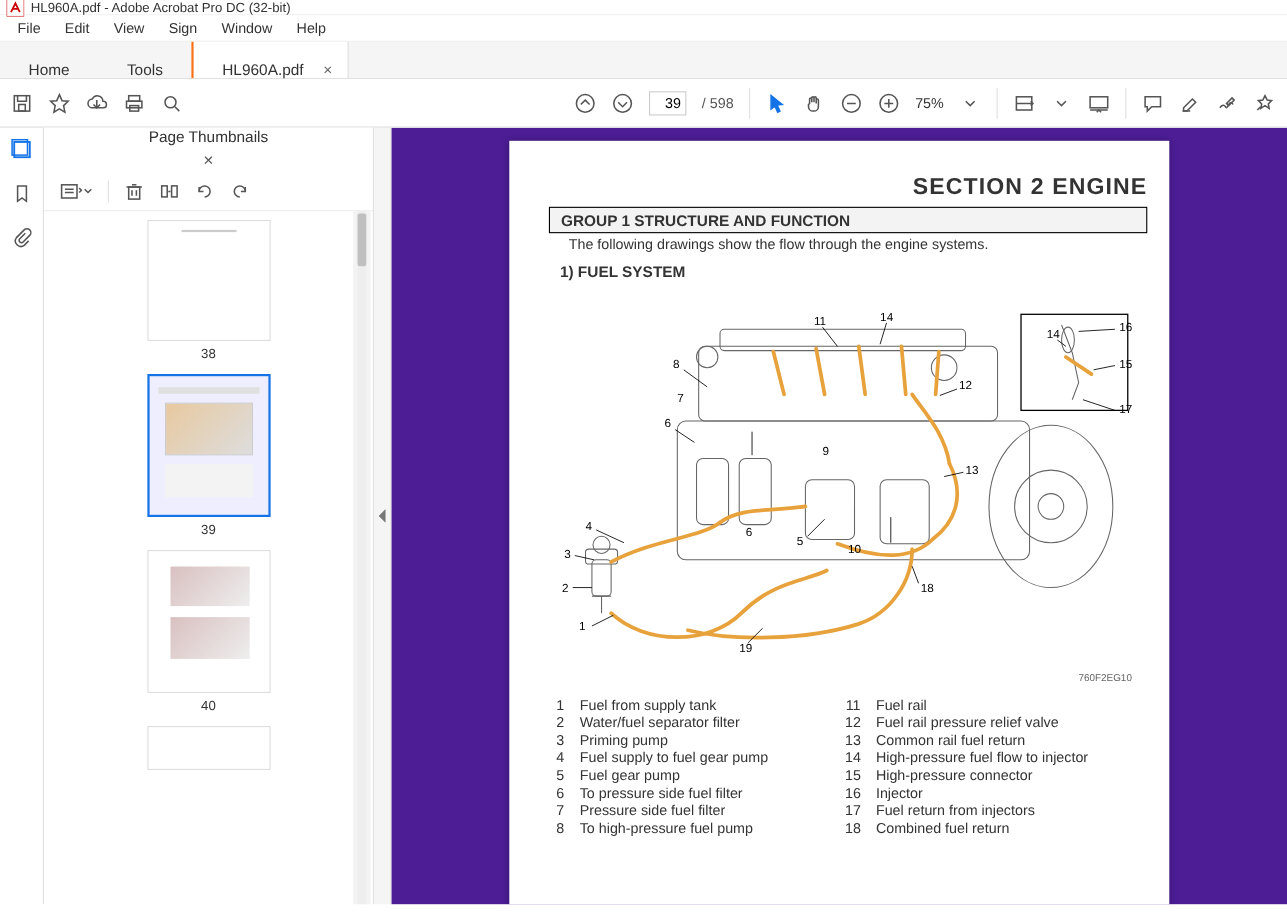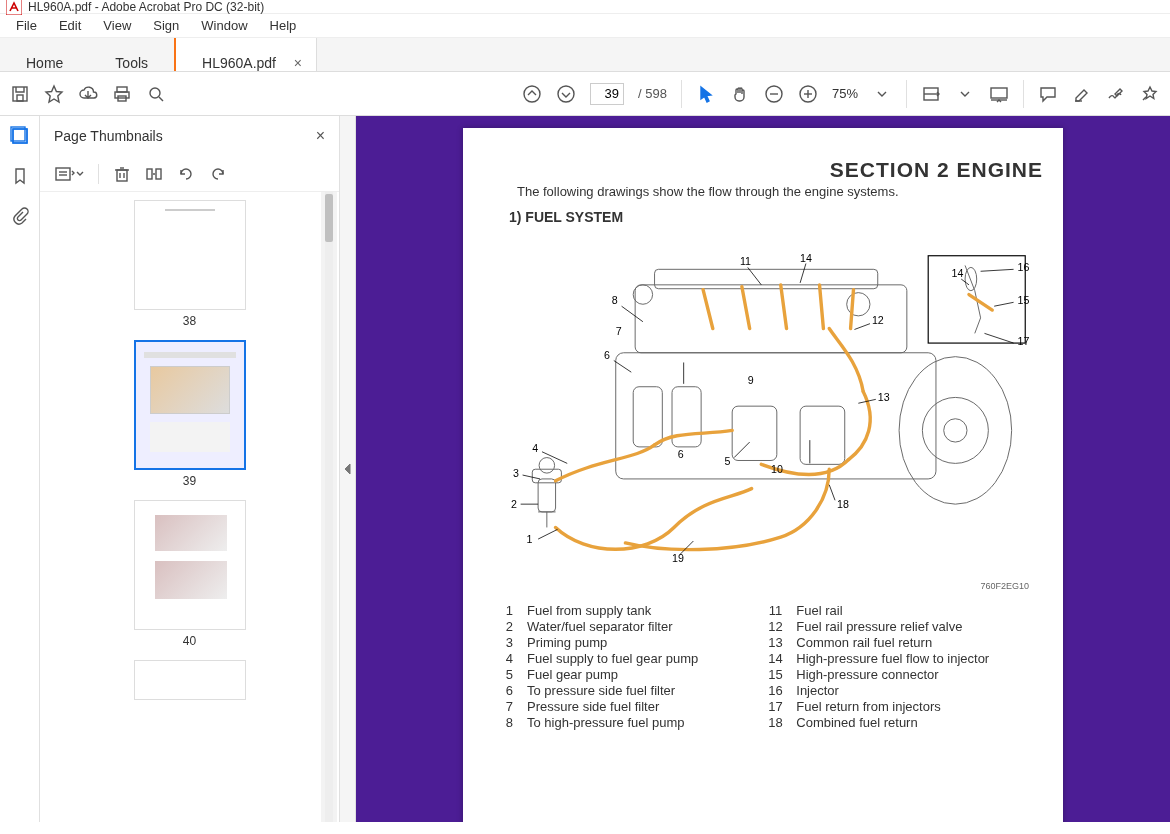--- a/index.html
+++ b/index.html
@@ -34,21 +34,21 @@
 .main { display:flex; height: calc(834px - 26px - 24px - 34px - 44px); }
 
 
 .leftrail { width: 40px; background: #fff; border-right: 1px solid #e0e0e0; padding-top: 8px; display:flex; flex-direction: column; align-items: center; gap: 16px; }
 .leftrail .rail-btn { width:24px; height:24px; display:flex; align-items:center; justify-content:center; cursor:pointer; }
 .leftrail svg { stroke:#555; fill:none; stroke-width:1.4; }
 .leftrail .rail-btn.active svg { stroke:#1473e6; }
 
 
 .thumbpanel { width: 300px; border-right: 1px solid #e0e0e0; display:flex; flex-direction:column; background:#fff; position: relative; }
-.thumbpanel .hdr { height: 40px; display:flex; align-items:center; justify-content:space-between; padding: 0 14px; font-size: 14px; color:#333; }
+.thumbpanel .hdr { height: 40px; display:flex; align-items:center; justify-content:space-between; padding: 0 14px; font-size: 14px; color:#333;flex-direction:column; }
 .thumbpanel .hdr .close-panel { font-size: 16px; color:#555; cursor:pointer; }
 .thumbpanel .tools { height: 36px; display:flex; align-items:center; padding: 0 14px; gap:14px; border-bottom: 1px solid #eee; }
 .thumbpanel .tools svg { stroke:#555; fill:none; stroke-width:1.4; }
 .thumbpanel .tools .tool { cursor:pointer; display:flex; align-items:center; }
 .thumbpanel .list { flex:1; overflow:hidden; padding: 8px 0; display:flex; flex-direction:column; align-items:center; gap: 12px; position: relative; }
 .thumbpanel .scrollbar { position:absolute; right:2px; top: 76px; bottom: 0; width: 16px; background:#f3f3f3; }
 .thumbpanel .scrollbar .track { position:absolute; top:0; width:8px; left:4px; height:100%; background:#eee; }
 .thumbpanel .scrollbar .thumb { position:absolute; top:2px; left:4px; width:8px; height:48px; background:#c0c0c0; border-radius:2px; }
 .thumb-item { text-align:center; }
 .thumb-page { width: 112px; height: 130px; background:#fff; border:1px solid #ddd; position:relative; }
@@ -348,20 +348,21 @@
 
   <div class="collapse-bar">
     <svg viewBox="0 0 8 12" width="8" height="12">
         <polygon points="6,1 1,6 6,11"></polygon>
       </svg>
   </div>
 
   <div class="viewport">
     <div class="page">
       <div class="sec-title">SECTION  2  ENGINE</div>
+      <div class="group-bar">GROUP  1  STRUCTURE AND FUNCTION</div>
       <div class="body">The following drawings show the flow through the engine systems.</div>
       <div class="h2">1) FUEL SYSTEM</div>
 
       <div class="diagram">
         <svg viewBox="0 0 540 360" width="100%" height="100%">
 
           <g class="outline">
             <rect x="130" y="50" width="280" height="70" rx="6"></rect>
             <rect x="110" y="120" width="330" height="130" rx="8"></rect>
             <ellipse cx="460" cy="200" rx="58" ry="76"></ellipse>

